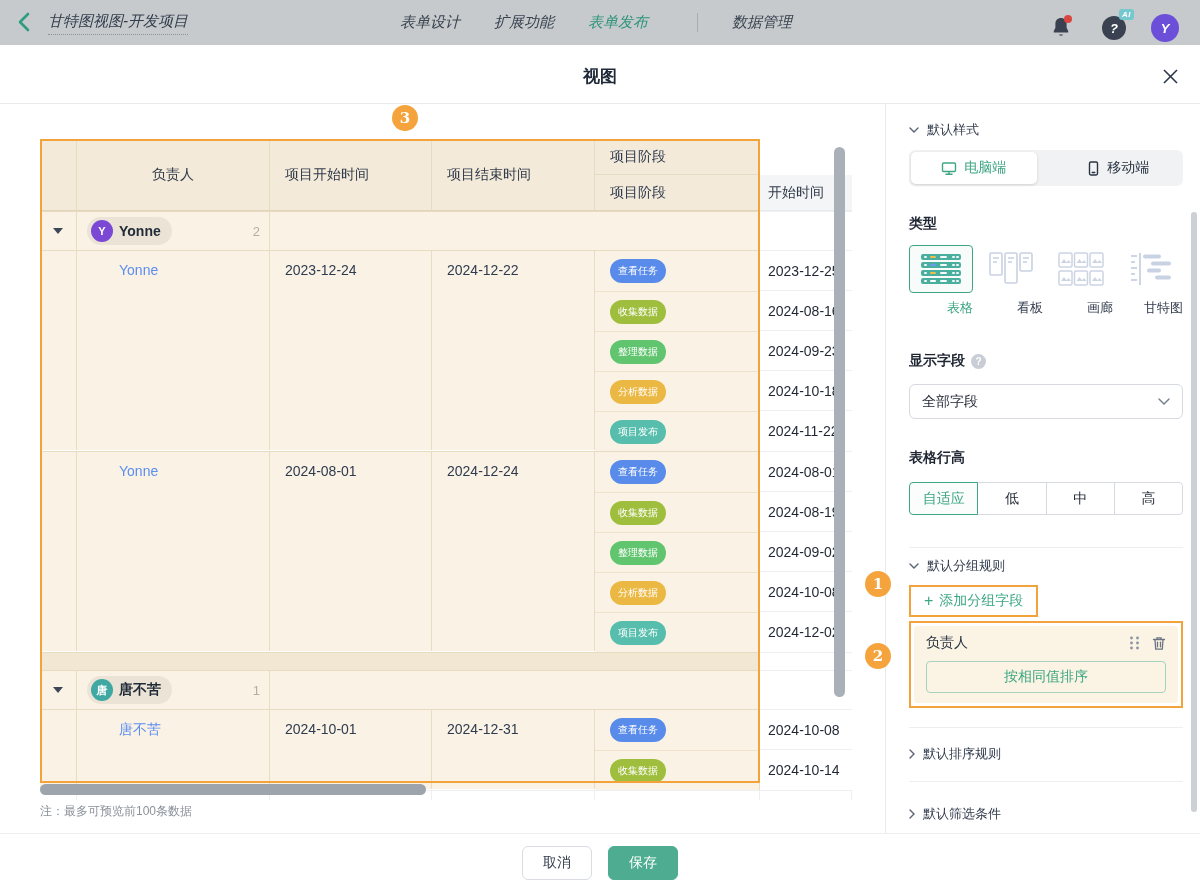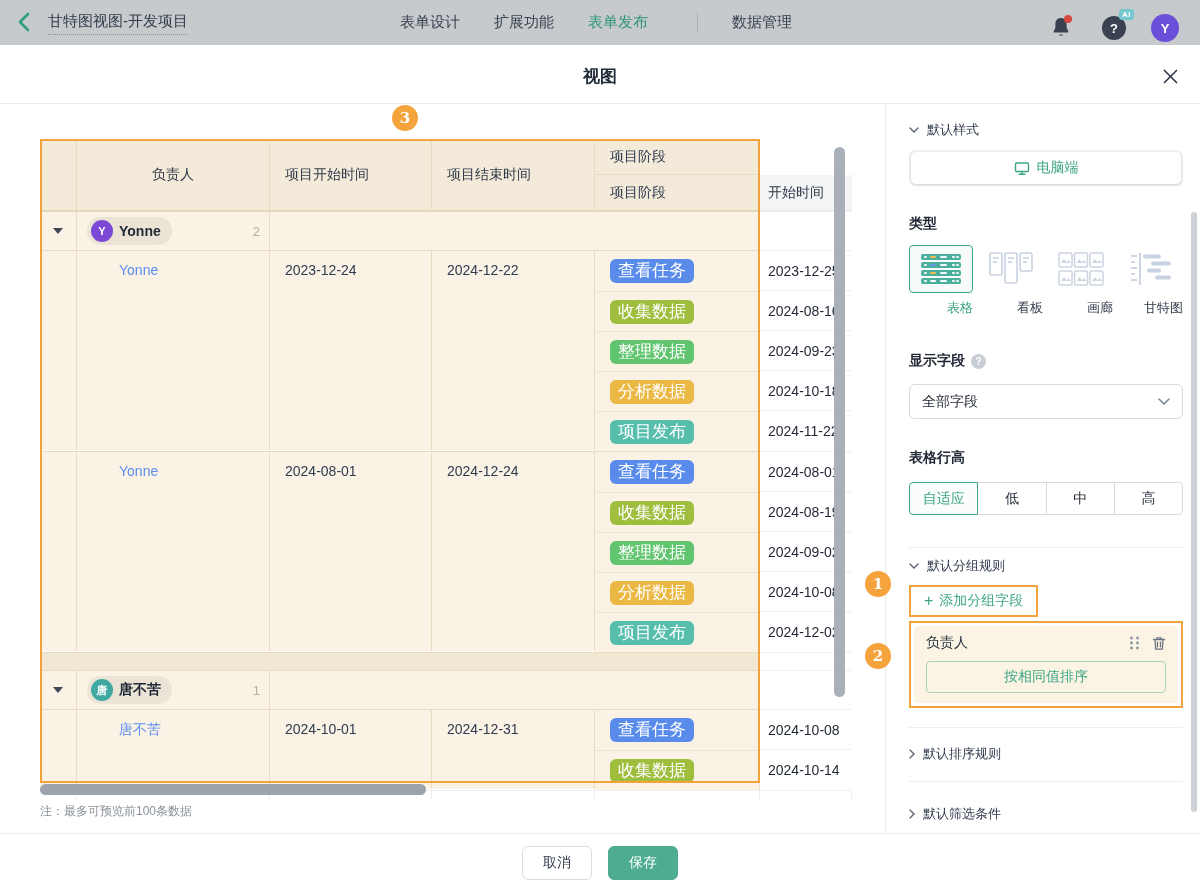--- a/index.html
+++ b/index.html
@@ -1,20 +1,20 @@
 <!DOCTYPE html>
 <html><head>
 <meta charset="utf-8">
 <style>
   * { margin:0; padding:0; box-sizing:border-box; }
   html,body { width:1200px; height:892px; overflow:hidden; }
   body { position:relative; background:#fff; font-family:"Liberation Sans", sans-serif; color:#2e3a4e; }
 
   
-  .topbar { position:absolute; top:0; left:0; width:1200px; height:45px; background:#c6cacc; }
+  .topbar { position:absolute; top:0; left:0; width:1200px; height:45px; background:#c6cacc;font-style:italic; }
   .back-btn { position:absolute; left:14px; top:11px; width:22px; height:22px; cursor:pointer; }
   .tb-title { position:absolute; left:48px; top:12px; font-size:15px; color:#323c4b; border-bottom:1px dotted #8d9398; padding-bottom:3px; }
   .tb-tab { position:absolute; top:13px; font-size:15px; color:#3a4351; cursor:pointer; }
   .tb-tab.active { color:#2f947c; }
   .tb-sep { position:absolute; left:697px; top:13px; width:1px; height:19px; background:#a9adb1; }
   .tb-bell { position:absolute; left:1049px; top:15px; width:24px; height:24px; }
   .bell-dot { position:absolute; right:1px; top:0; width:8px; height:8px; border-radius:50%; background:#d9463f; }
   .tb-help { position:absolute; left:1102px; top:16px; width:24px; height:24px; border-radius:50%; background:#3a4252; color:#fff; font-size:13px; font-weight:bold; display:flex; align-items:center; justify-content:center; }
   .ai-badge { position:absolute; right:-8px; top:-7px; background:#74c8ce; color:#fff; font-size:8px; font-weight:bold; padding:1px 3px; border-radius:3px; letter-spacing:.5px; }
   .tb-avatar { position:absolute; left:1151px; top:14px; width:28px; height:28px; border-radius:50%; background:#6b4fd9; color:#fff; font-size:13px; font-weight:bold; display:flex; align-items:center; justify-content:center; cursor:pointer; }
@@ -47,21 +47,21 @@
   .chip { display:inline-flex; align-items:center; gap:6px; background:#ebe4d6; border-radius:15px; padding:3px 11px 3px 4px; margin-left:10px; }
   .g-avatar { width:22px; height:22px; border-radius:50%; color:#fff; font-size:11px; font-weight:bold; display:flex; align-items:center; justify-content:center; }
   .g-name { font-weight:bold; color:#222b38; font-size:14px; }
   .g-count { margin-left:auto; margin-right:9px; color:#b5ae9d; font-size:13px; }
 
   .r-cell { background:#faf3e5; border-top:1px solid #e7dbc2; border-right:1px solid #e8dcc2; padding-top:11px; }
   .r-owner-link { color:#5c8df0; cursor:pointer; }
   .stage-col { background:#faf3e5; border-top:1px solid #e7dbc2; border-right:1px solid #e8dcc2; }
   .stage-row { height:40px; display:flex; align-items:center; padding-left:15px; }
   .stage-row + .stage-row { border-top:1px solid #efe3cc; }
-  .stage-tag { color:#fff; padding:3px 8px; border-radius:6px; font-size:17px; line-height:18px; }
+  .stage-tag { color:#fff; padding:3px 8px; border-radius:12px; font-size:10px; line-height:18px; }
   .date-col { background:#fff; }
   .date-row { height:40px; display:flex; align-items:center; padding-left:8px; border-top:1px solid #edeff2; color:#1f2633; }
 
   .sep-cream { width:720px; height:18px; background:#f1e7d3; border-top:1px solid #e7dbc2; }
   .sep-white { width:92px; height:18px; background:#fff; border-top:1px solid #edeff2; }
   .f-cell { background:#fff; border-top:1px solid #edeff2; border-right:1px solid #edeff2; height:24px; }
 
   .tbl-annotation { position:absolute; left:40px; top:35px; width:720px; height:644px; border:2px solid #f2a33c; pointer-events:none; z-index:5; }
   .vscroll { position:absolute; left:834px; top:43px; width:11px; height:550px; background:#aab0b7; border-radius:6px; z-index:6; cursor:pointer; }
   .hscroll { position:absolute; left:40px; top:680px; width:386px; height:11px; background:#9da4ac; border-radius:6px; z-index:6; cursor:pointer; }
@@ -306,20 +306,27 @@
 
     <div class="seg">
       <div class="seg-item active">
         <svg width="16" height="15" viewBox="0 0 16 15">
             <rect x="1.5" y="2" width="13" height="8.5" rx="1.2" fill="none" stroke="#3ea684" stroke-width="1.4"></rect>
             <line x1="8" y1="10.5" x2="8" y2="13" stroke="#3ea684" stroke-width="1.4"></line>
             <line x1="5" y1="13.2" x2="11" y2="13.2" stroke="#3ea684" stroke-width="1.4" stroke-linecap="round"></line>
           </svg>
         <span>电脑端</span>
       </div>
+      <div class="seg-item">
+        <svg width="13" height="15" viewBox="0 0 13 15">
+            <rect x="2.5" y="1" width="8" height="13" rx="1.4" fill="none" stroke="#2a3442" stroke-width="1.4"></rect>
+            <line x1="5.2" y1="11.5" x2="7.8" y2="11.5" stroke="#2a3442" stroke-width="1.3" stroke-linecap="round"></line>
+          </svg>
+        <span>移动端</span>
+      </div>
     </div>
 
     <div class="sb-label" style="margin-top:29px">类型</div>
 
     <div class="type-row">
       <div class="type-item active">
         <div class="type-icon-box">
           <svg width="42" height="32" viewBox="0 0 42 32">
             <g fill="#4bafa0">
               <rect x="1" y="1" width="40" height="6" rx="2"></rect>

